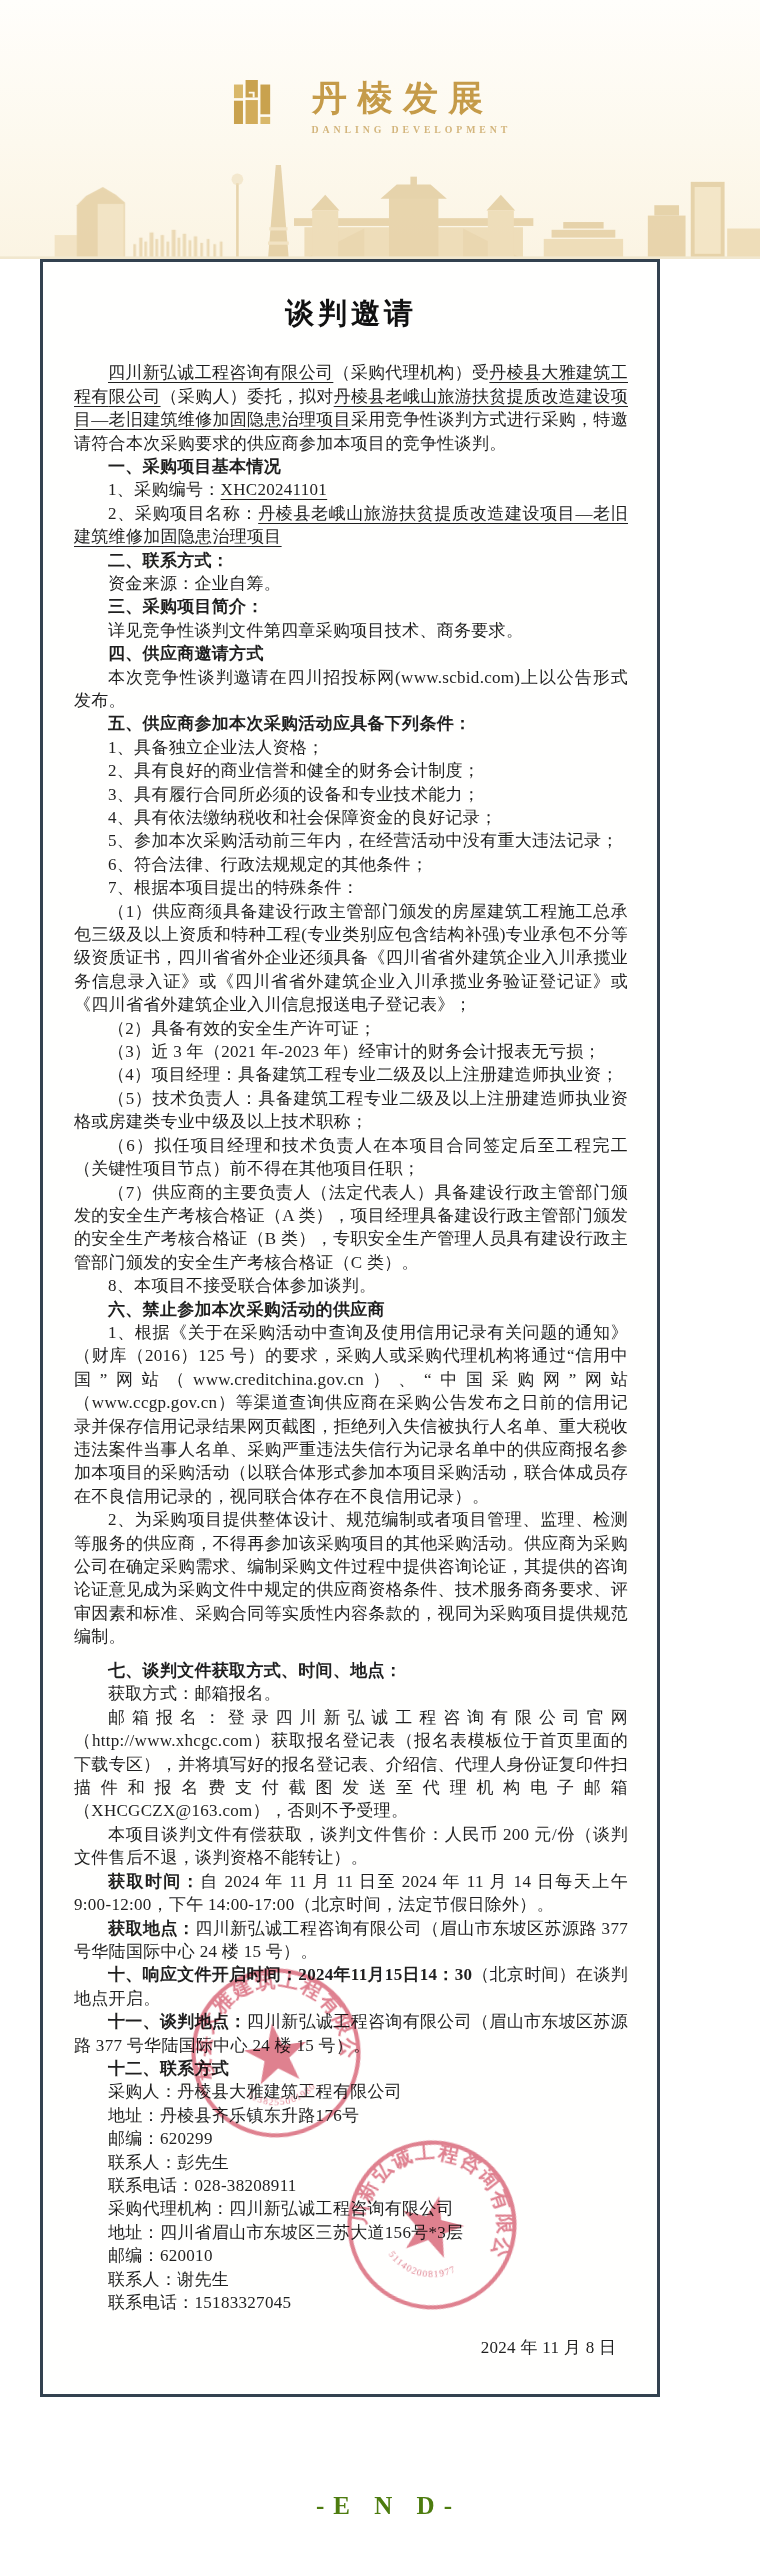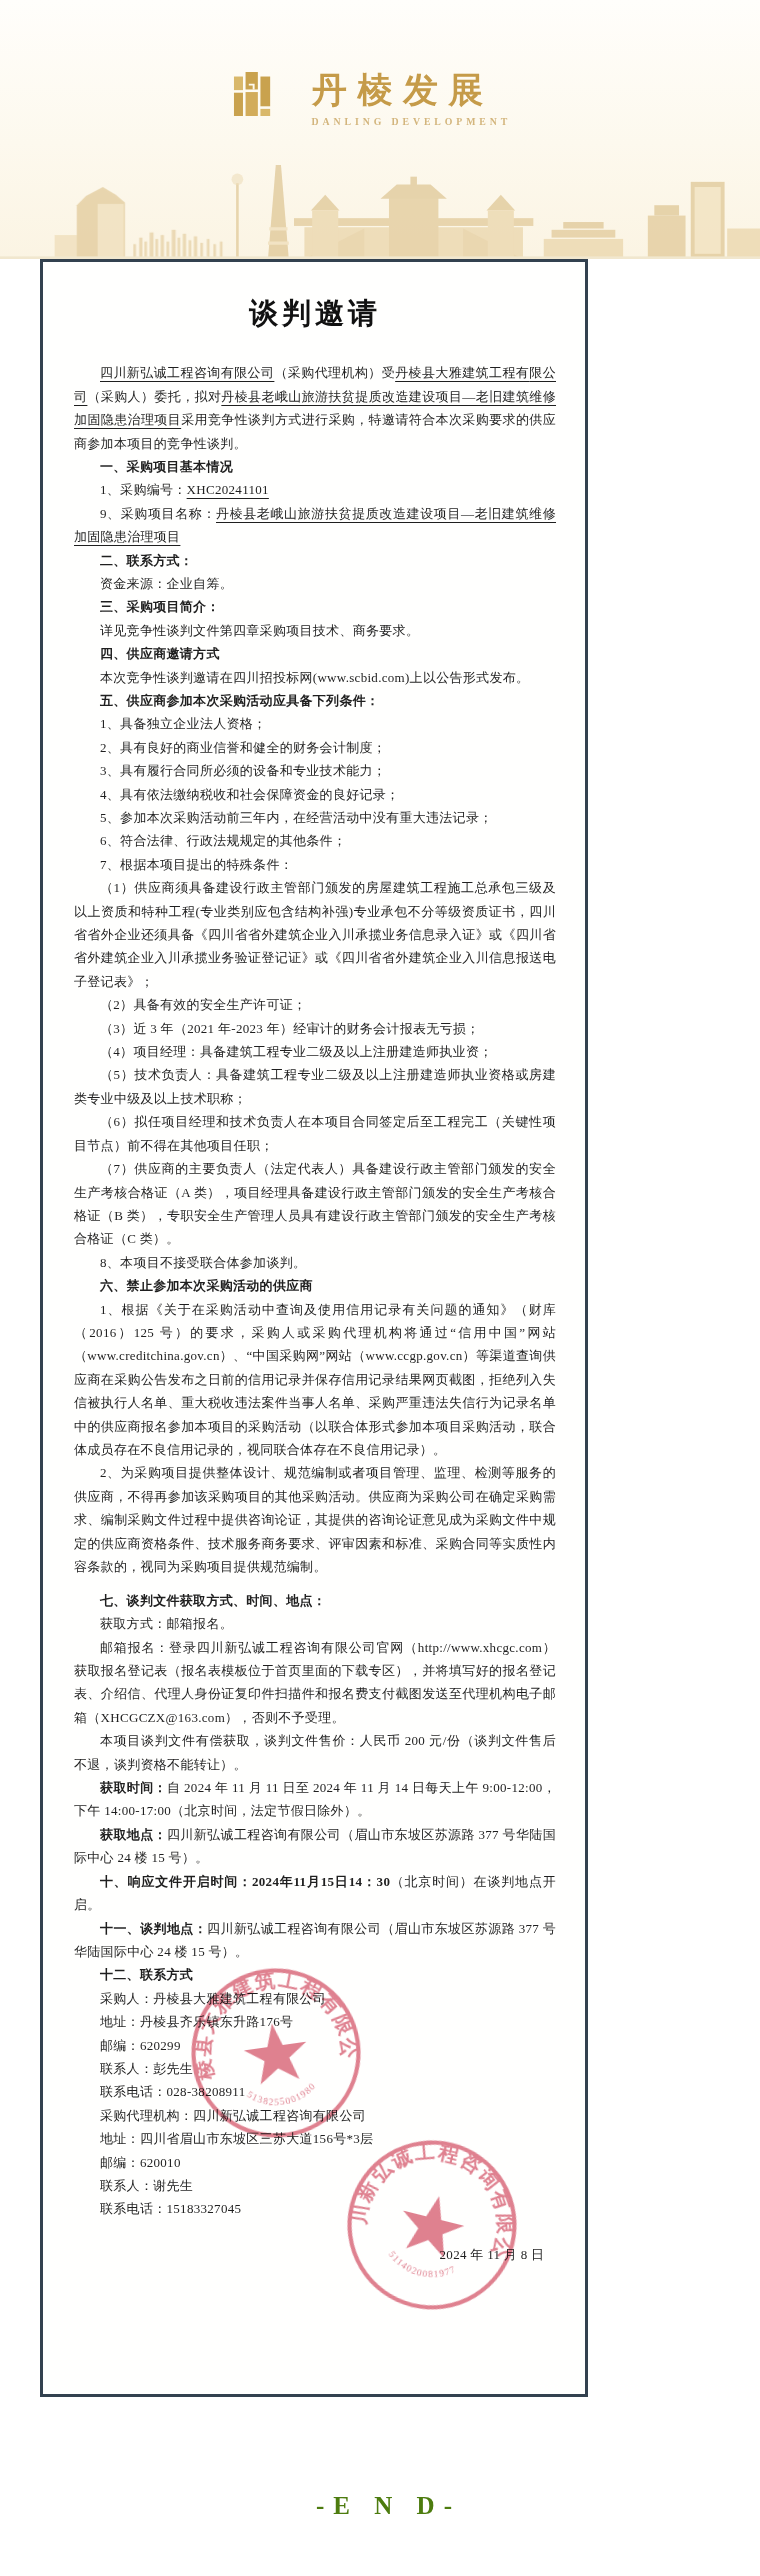--- a/index.html
+++ b/index.html
@@ -7,34 +7,34 @@
     --ink:#1f1f1f; --border:#33414f; --seal:#d4566b;
   }
   *{box-sizing:border-box;}
   html,body{margin:0;padding:0;background:#ffffff;}
   body{font-family:"Liberation Serif","DejaVu Serif",serif;color:var(--ink);}
   .canvas{position:relative;width:761px;height:2576px;margin:0 auto;background:#ffffff;overflow:hidden;}
 
   
   .banner{position:absolute;left:0;top:0;width:761px;height:259px;
     background:linear-gradient(180deg,#fffefb 0%,#fdf9ee 55%,#fbf4e3 100%);}
-  .logo-group{position:absolute;top:72px;left:50%;transform:translateX(-53%);
+  .logo-group{position:absolute;top:80px;left:50%;transform:translateX(-53%);
     display:flex;align-items:flex-start;gap:19.5px;}
   .logo-icon svg{display:block;}
   .logo-texts{display:flex;flex-direction:column;align-items:center;}
   .logo-cn{font-size:35px;font-weight:700;color:var(--gold);letter-spacing:10.4px;line-height:1.1;white-space:nowrap;}
   .logo-en{margin-top:5.2px;font-size:9.8px;font-weight:700;color:var(--gold-light);letter-spacing:3.9px;white-space:nowrap;
     font-family:"Liberation Serif","DejaVu Serif",serif;margin-left:17px;}
   .skyline{position:absolute;left:0;bottom:0;width:761px;height:94px;}
 
   
-  .page{position:absolute;left:40px;top:259px;width:548px;height:2138px;background:#fffffe;
+  .page{position:absolute;left:40px;top:259px;width:620px;height:2138px;background:#fffffe;
     border:3.3px solid var(--border);padding:18px 29px 17px 31px;}
   .doc-title{text-align:center;font-size:29px;font-weight:700;letter-spacing:3.9px;margin:14.3px 0 27px 0;color:#111;}
-  .doc-body{font-size:13px;line-height:23.4px;}
+  .doc-body{font-size:17px;line-height:23.4px;}
   .ln{margin:0;text-indent:2em;text-align:justify;letter-spacing:0.3px;}
   .ln.h{font-weight:700;}
   .ln.gap{margin-top:10.4px;}
   .ln.date{text-align:right;text-indent:0;margin-top:22px;padding-right:11.7px;}
   .ln .b{font-weight:700;}
   .ln .u{text-decoration:underline;text-underline-offset:3.9px;text-decoration-thickness:1px;}
 
   
   .seal{position:absolute;color:var(--seal);opacity:.75;mix-blend-mode:multiply;pointer-events:none;}
   .seal svg{display:block;width:100%;height:100%;}
@@ -122,21 +122,21 @@
       </g>
     </svg>
   </div>
 
   <div class="page">
     <h1 class="doc-title">谈判邀请</h1>
     <div class="doc-body">
         <p class="ln p"><span class="u">四川新弘诚工程咨询有限公司</span><span>（采购代理机构）受</span><span class="u">丹棱县大雅建筑工程有</span><span class="u">限公司</span><span>（采购人）委托，拟对</span><span class="u">丹棱县老峨山旅游扶贫提质改造建设项目—老旧建筑维修加固隐患治理项目</span><span>采用竞争性谈判方式进行采购，特邀请符合本次采购要求的供应商参加本项目的竞争性谈判。</span></p>
         <p class="ln h"><span>一、采购项目基本情况</span></p>
         <p class="ln p"><span>1、采购编号：</span><span class="u">XHC20241101</span></p>
-        <p class="ln p"><span>9、采购项目名称：</span><span class="u">丹棱县老峨山旅游扶贫提质改造建设项目—老旧建筑维修加固隐患治理项目</span></p>
+        <p class="ln p"><span>2、采购项目名称：</span><span class="u">丹棱县老峨山旅游扶贫提质改造建设项目—老旧建筑维修加固隐患治理项目</span></p>
         <p class="ln h"><span>二、联系方式：</span></p>
         <p class="ln p"><span>资金来源：企业自筹。</span></p>
         <p class="ln h"><span>三、采购项目简介：</span></p>
         <p class="ln p"><span>详见竞争性谈判文件第四章采购项目技术、商务要求。</span></p>
         <p class="ln h"><span>四、供应商邀请方式</span></p>
         <p class="ln p"><span>本次竞争性谈判邀请在四川招投标网(www.scbid.com)上以公告形式发布。</span></p>
         <p class="ln h"><span>五、供应商参加本次采购活动应具备下列条件：</span></p>
         <p class="ln p"><span>1、具备独立企业法人资格；</span></p>
         <p class="ln p"><span>2、具有良好的商业信誉和健全的财务会计制度；</span></p>
         <p class="ln p"><span>3、具有履行合同所必须的设备和专业技术能力；</span></p>

